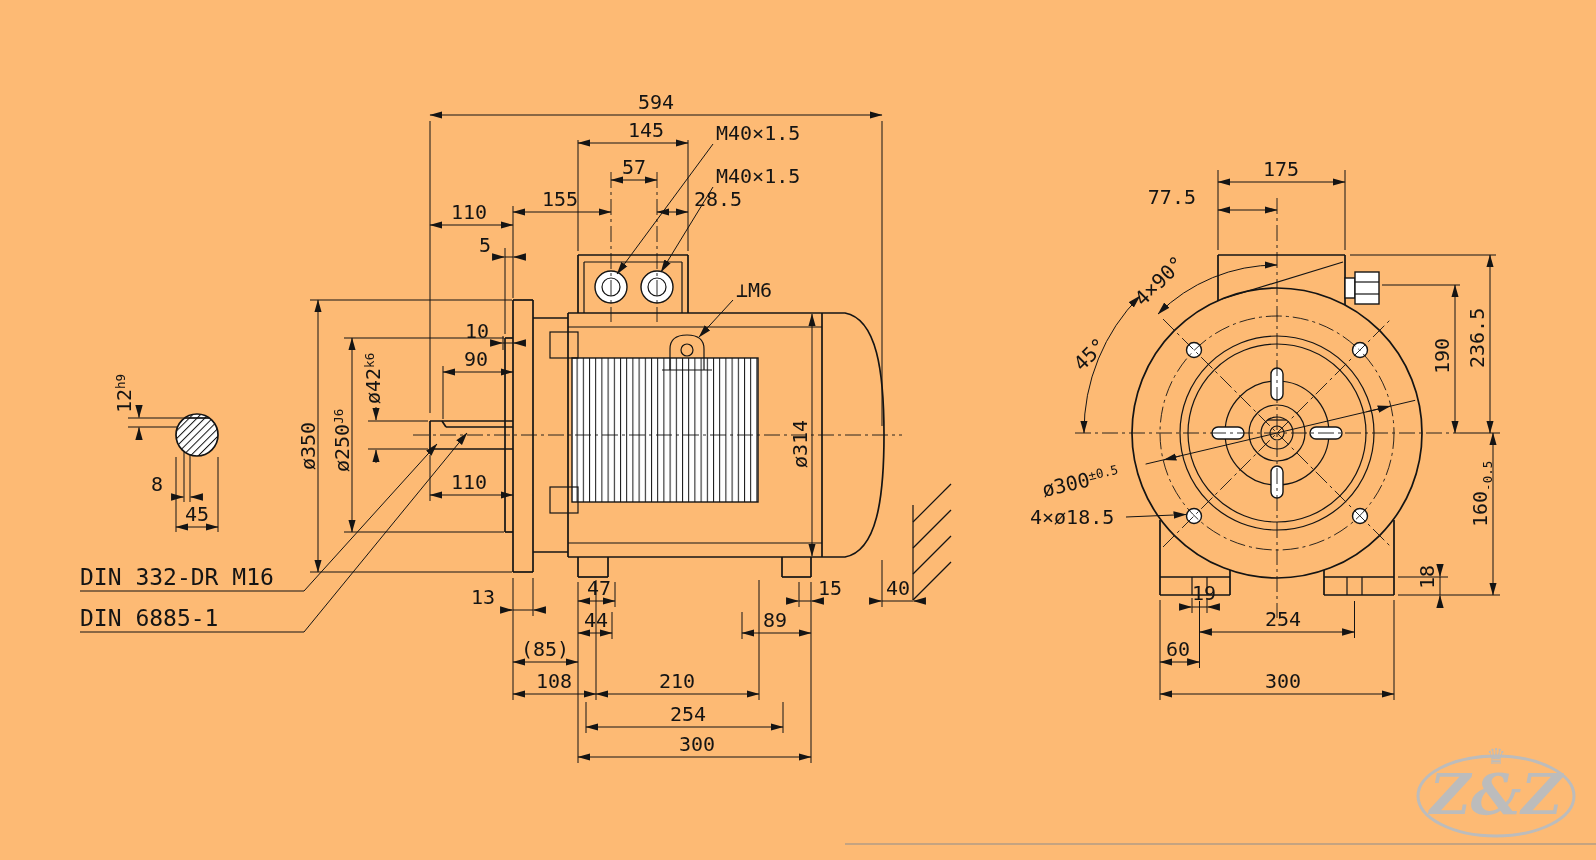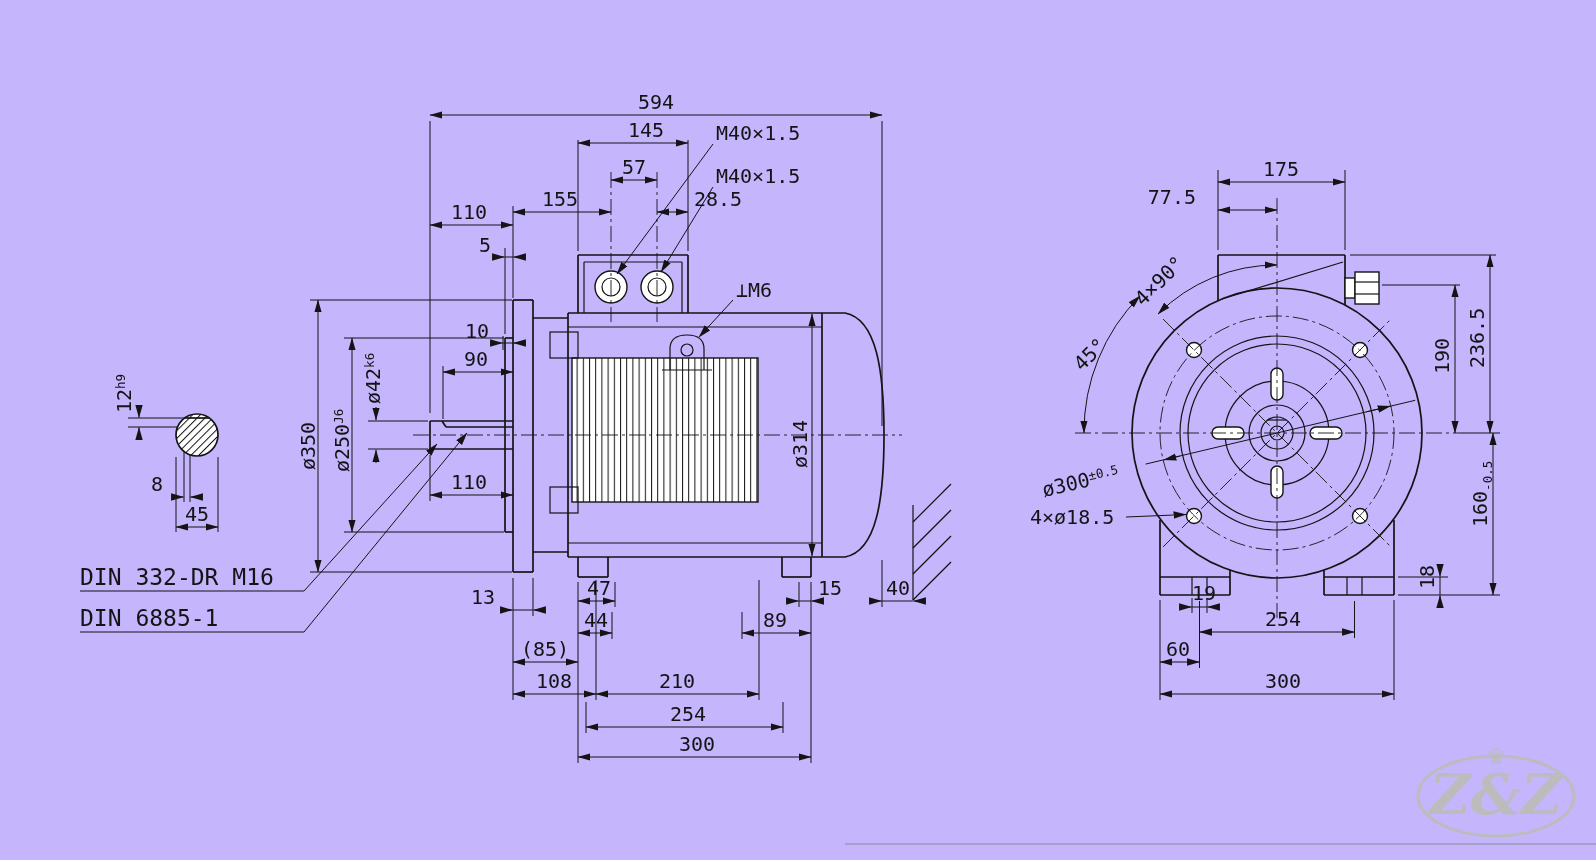--- a/index.html
+++ b/index.html
@@ -1,16 +1,16 @@
 <!DOCTYPE html>
 <html><head>
 <meta charset="utf-8">
 <style>
   html,body{margin:0;padding:0;background:#ffffff}
-  .wrap{width:1596px;height:860px;position:relative;background:#c4b5fd;overflow:hidden}
+  .wrap{width:1596px;height:860px;position:relative;background:#fdba74;overflow:hidden}
   svg{display:block}
   svg text{font-family:"DejaVu Sans Mono","Liberation Mono",monospace;font-size:20px;fill:#141414}
   text.note{font-size:23px}
   text.mid{text-anchor:middle}
   text.end{text-anchor:end}
   tspan.sup{font-size:12.5px}
   .o{stroke:#141414;stroke-width:1.7;fill:none}
   .o2{stroke:#141414;stroke-width:1.2;fill:none}
   .d{stroke:#141414;stroke-width:1;fill:none}
   .cl{stroke:#141414;stroke-width:.9;fill:none;stroke-dasharray:16 4 3 4}

